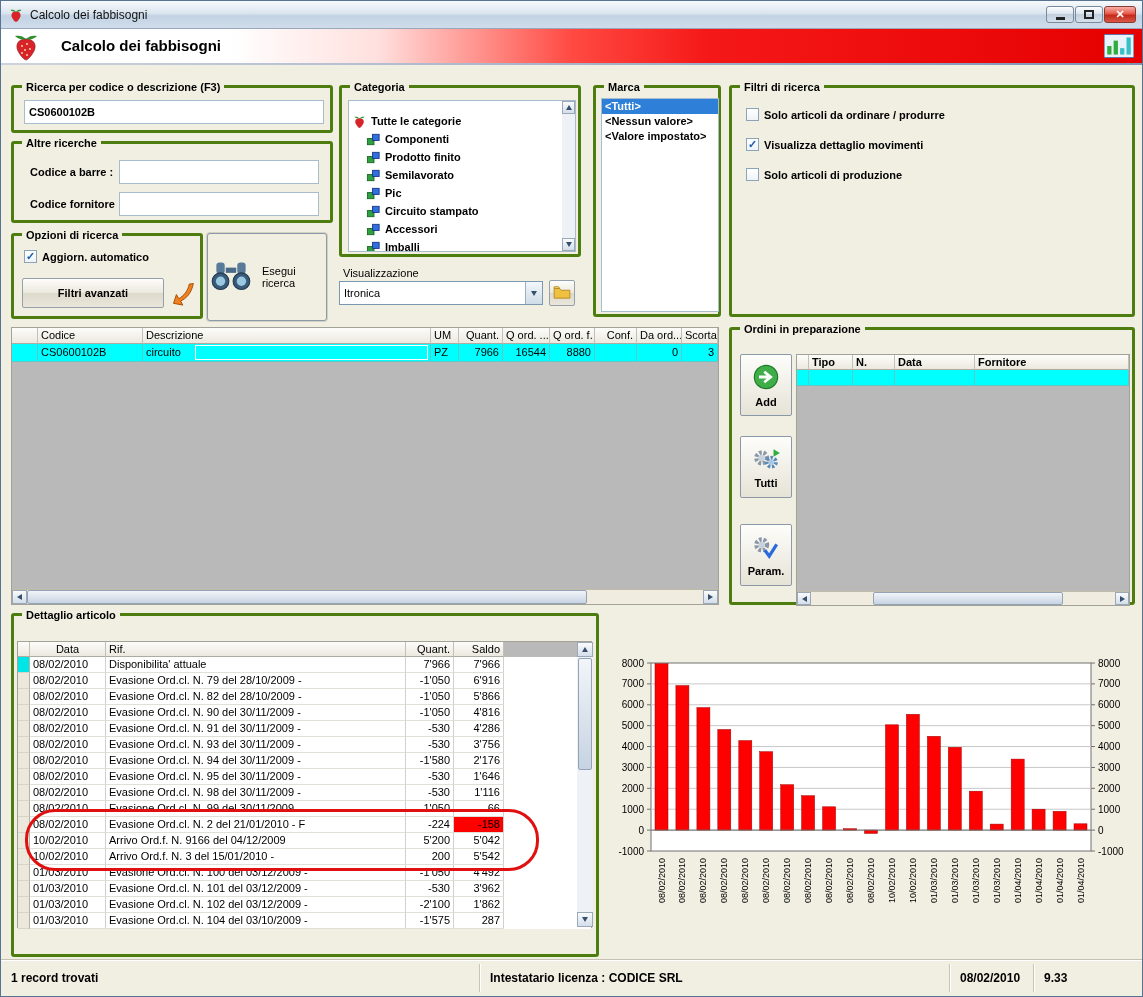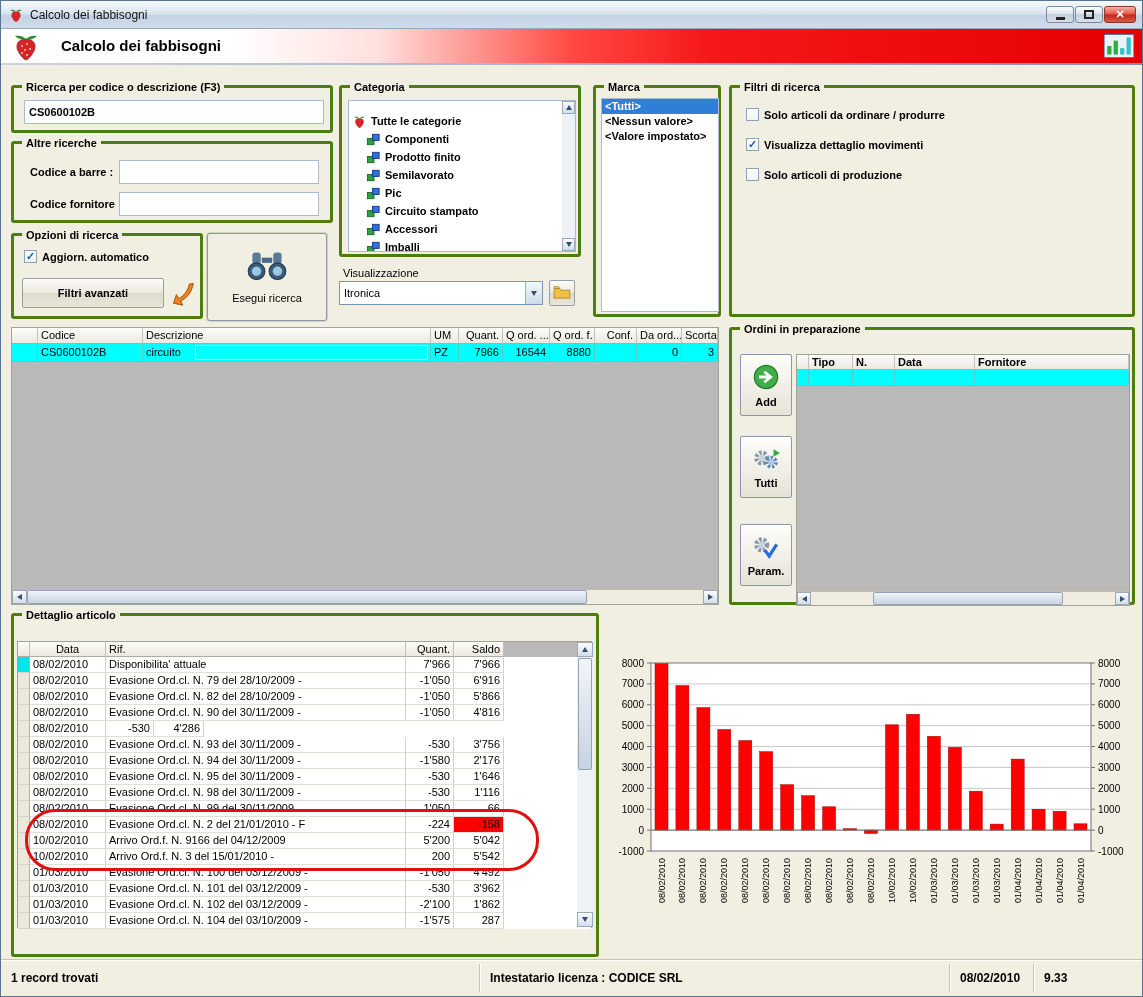--- a/index.html
+++ b/index.html
@@ -36,21 +36,21 @@
   .tb-input { position:absolute; background:#fff; border:1px solid #a9bccb; font:inherit; padding:0 4px; }
   .lbl { position:absolute; white-space:nowrap; }
   .checkrow { display:flex; align-items:center; gap:5px; }
   .cbox { width:13px; height:13px; border:1px solid #8ca4b8; background:linear-gradient(#fff,#eef3f8);
     display:inline-flex; align-items:center; justify-content:center; color:#1a5fae; font-weight:bold; font-size:11px; flex:0 0 13px; }
   .cbox.checked::after { content:"✓"; margin-top:-1px; }
   .btn { position:absolute; border:1px solid #95a0ab; border-radius:2px;
     background:linear-gradient(#fdfdfb,#ebe8dd 50%,#ddd9cb 50%,#eae6da);
     display:flex; align-items:center; justify-content:center; }
   .bigbtn { position:absolute; border:1px solid #8a9aaa; border-radius:3px; background:#f1efe2;
-    box-shadow:0 0 0 1px #d5d1c0; display:flex; flex-direction:column; align-items:center; justify-content:center; gap:8px; }
+    box-shadow:0 0 0 1px #d5d1c0; display:flex; flex-direction:row; align-items:center; justify-content:center; gap:8px; }
   .listbox { position:absolute; background:#fff; border:1px solid #a9bccb; overflow:hidden; }
 
   .cat-item { display:flex; align-items:center; gap:4px; height:18px; padding-left:17px; white-space:nowrap; }
   .cat-item.root { padding-left:3px;margin-top:11px; }
   .cat-item .ic-strawb { display:none; }
   .cat-item.root .ic-strawb { display:inline-flex; }
   .ic-strawb,.ic-boxes { width:15px; height:15px; display:inline-flex; }
 
   .marca-item { height:15px; line-height:15px; padding-left:3px; white-space:nowrap; }
   .marca-item.selected { background:#2e7fd8; color:#fff; }
@@ -515,20 +515,21 @@
           <div class="dt-sel"></div>
           <div class="dt-c dt-data">08/02/2010</div>
           <div class="dt-c dt-rif">Evasione Ord.cl. N. 90 del 30/11/2009 -</div>
           <div class="dt-c dt-quant num">-1'050</div>
           <div class="dt-c dt-saldo num">4'816</div>
         </div>
 
         <div class="dt-row">
           <div class="dt-sel"></div>
           <div class="dt-c dt-data">08/02/2010</div>
+          <div class="dt-c dt-rif">Evasione Ord.cl. N. 91 del 30/11/2009 -</div>
           <div class="dt-c dt-quant num">-530</div>
           <div class="dt-c dt-saldo num">4'286</div>
         </div>
 
         <div class="dt-row">
           <div class="dt-sel"></div>
           <div class="dt-c dt-data">08/02/2010</div>
           <div class="dt-c dt-rif">Evasione Ord.cl. N. 93 del 30/11/2009 -</div>
           <div class="dt-c dt-quant num">-530</div>
           <div class="dt-c dt-saldo num">3'756</div>

